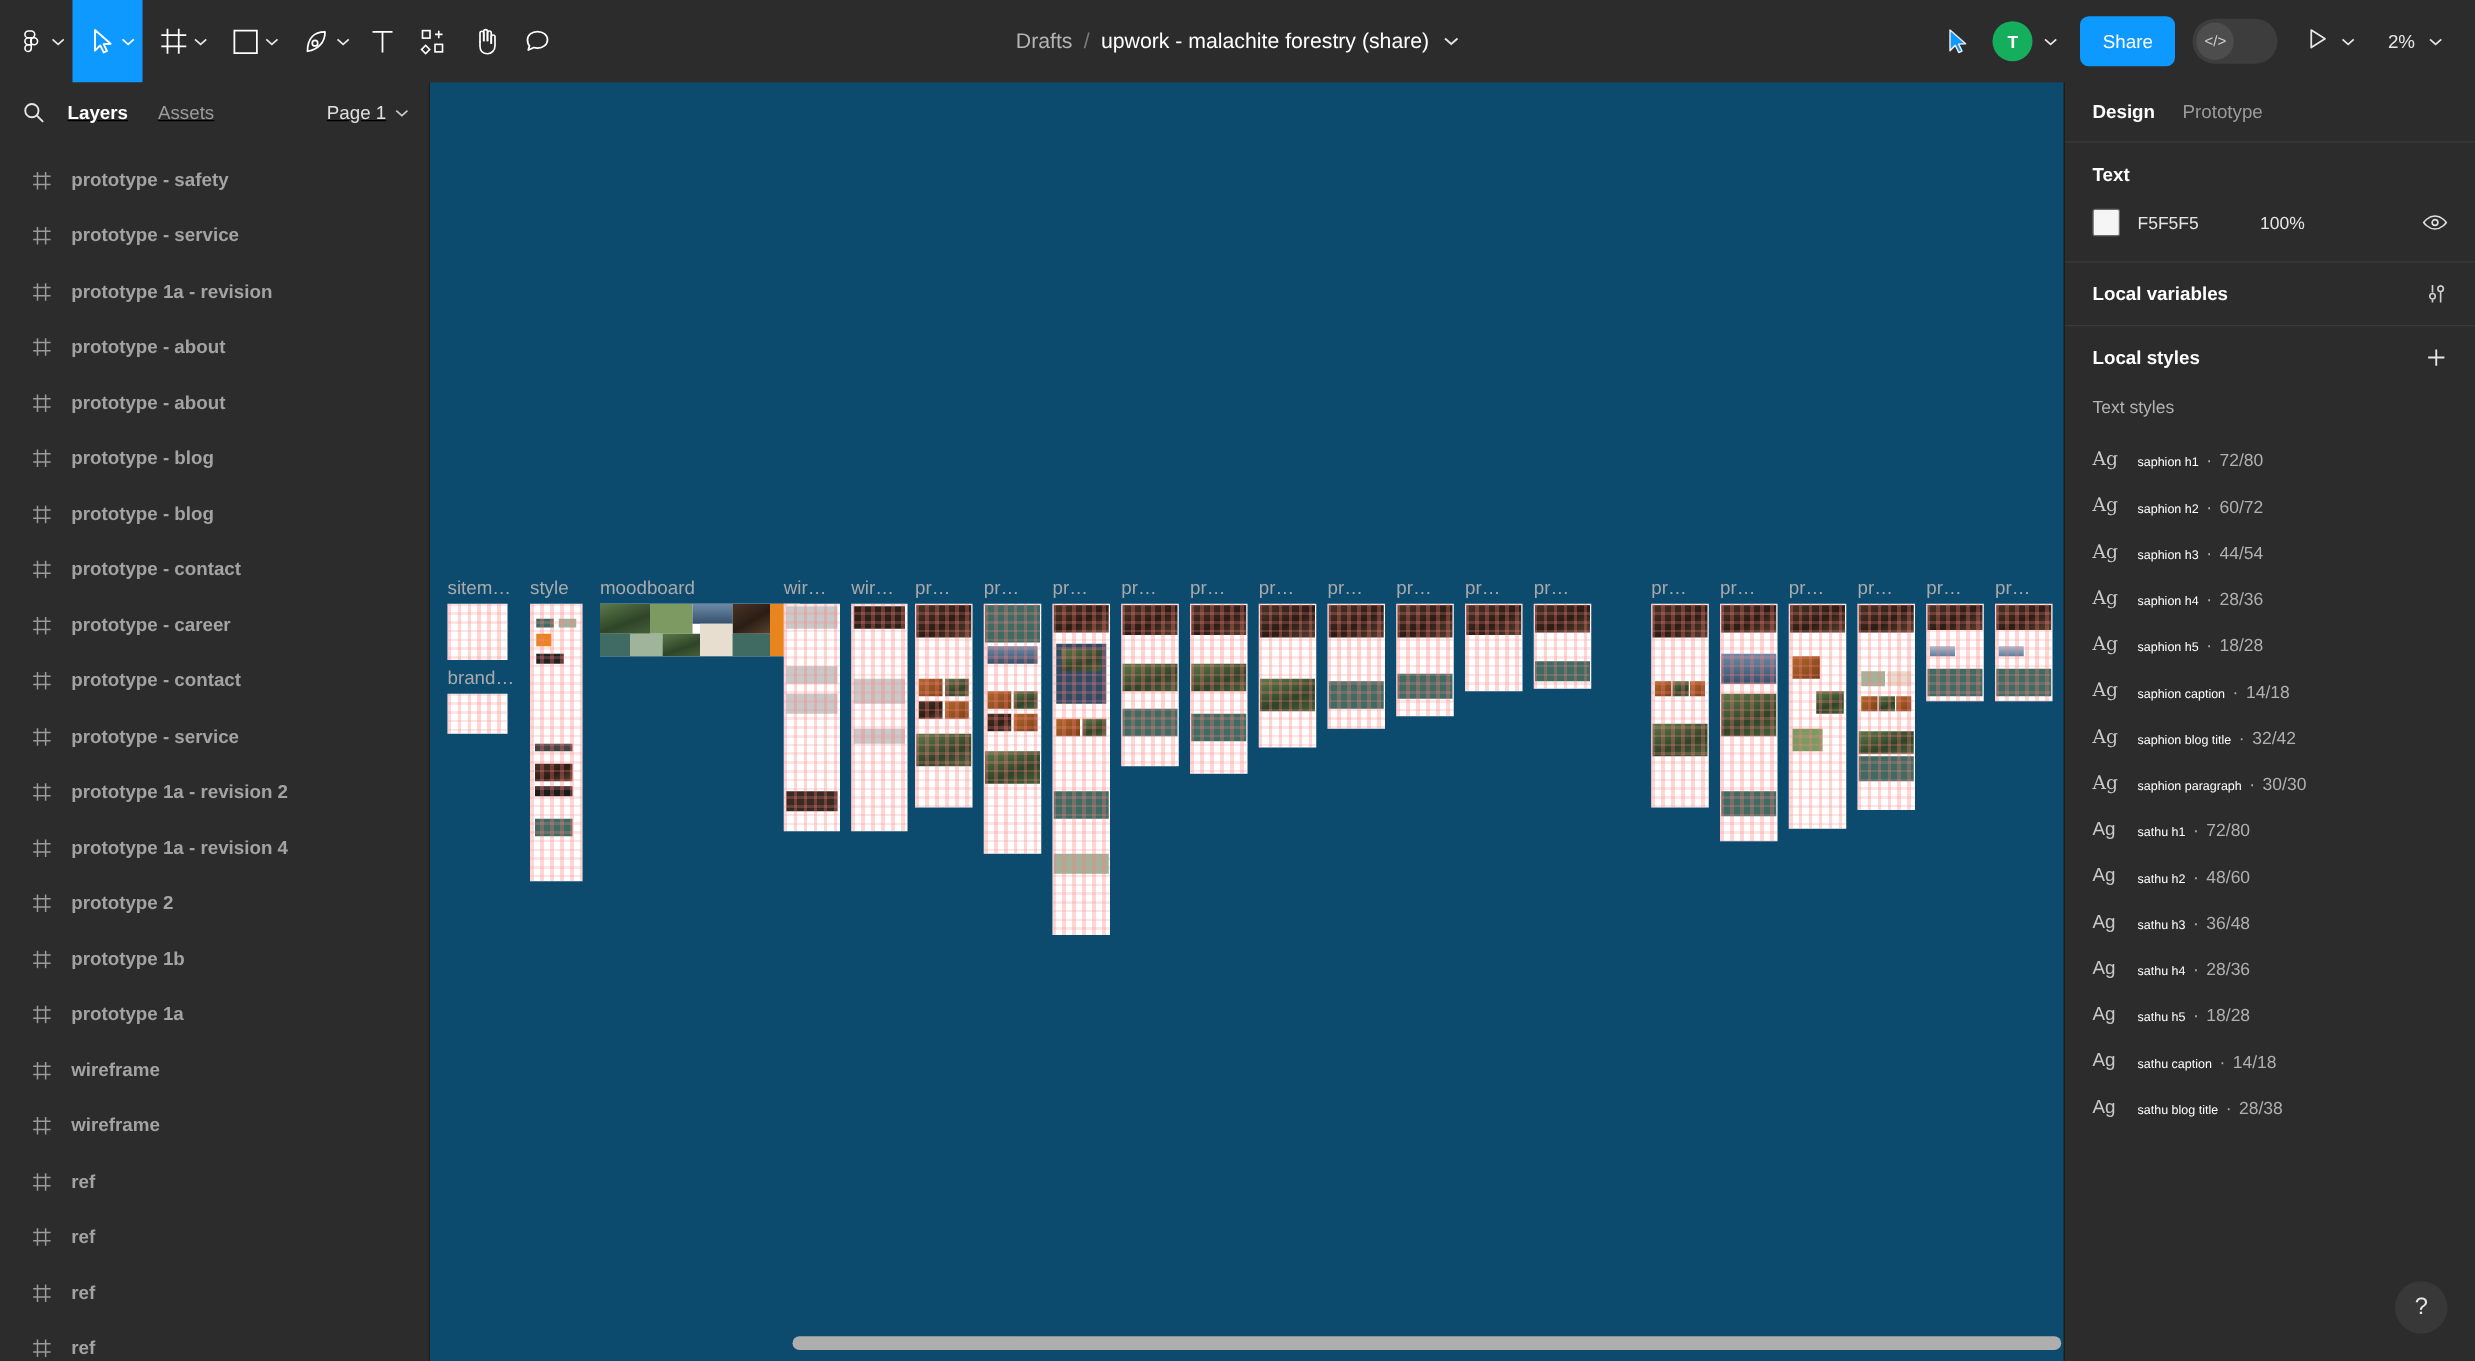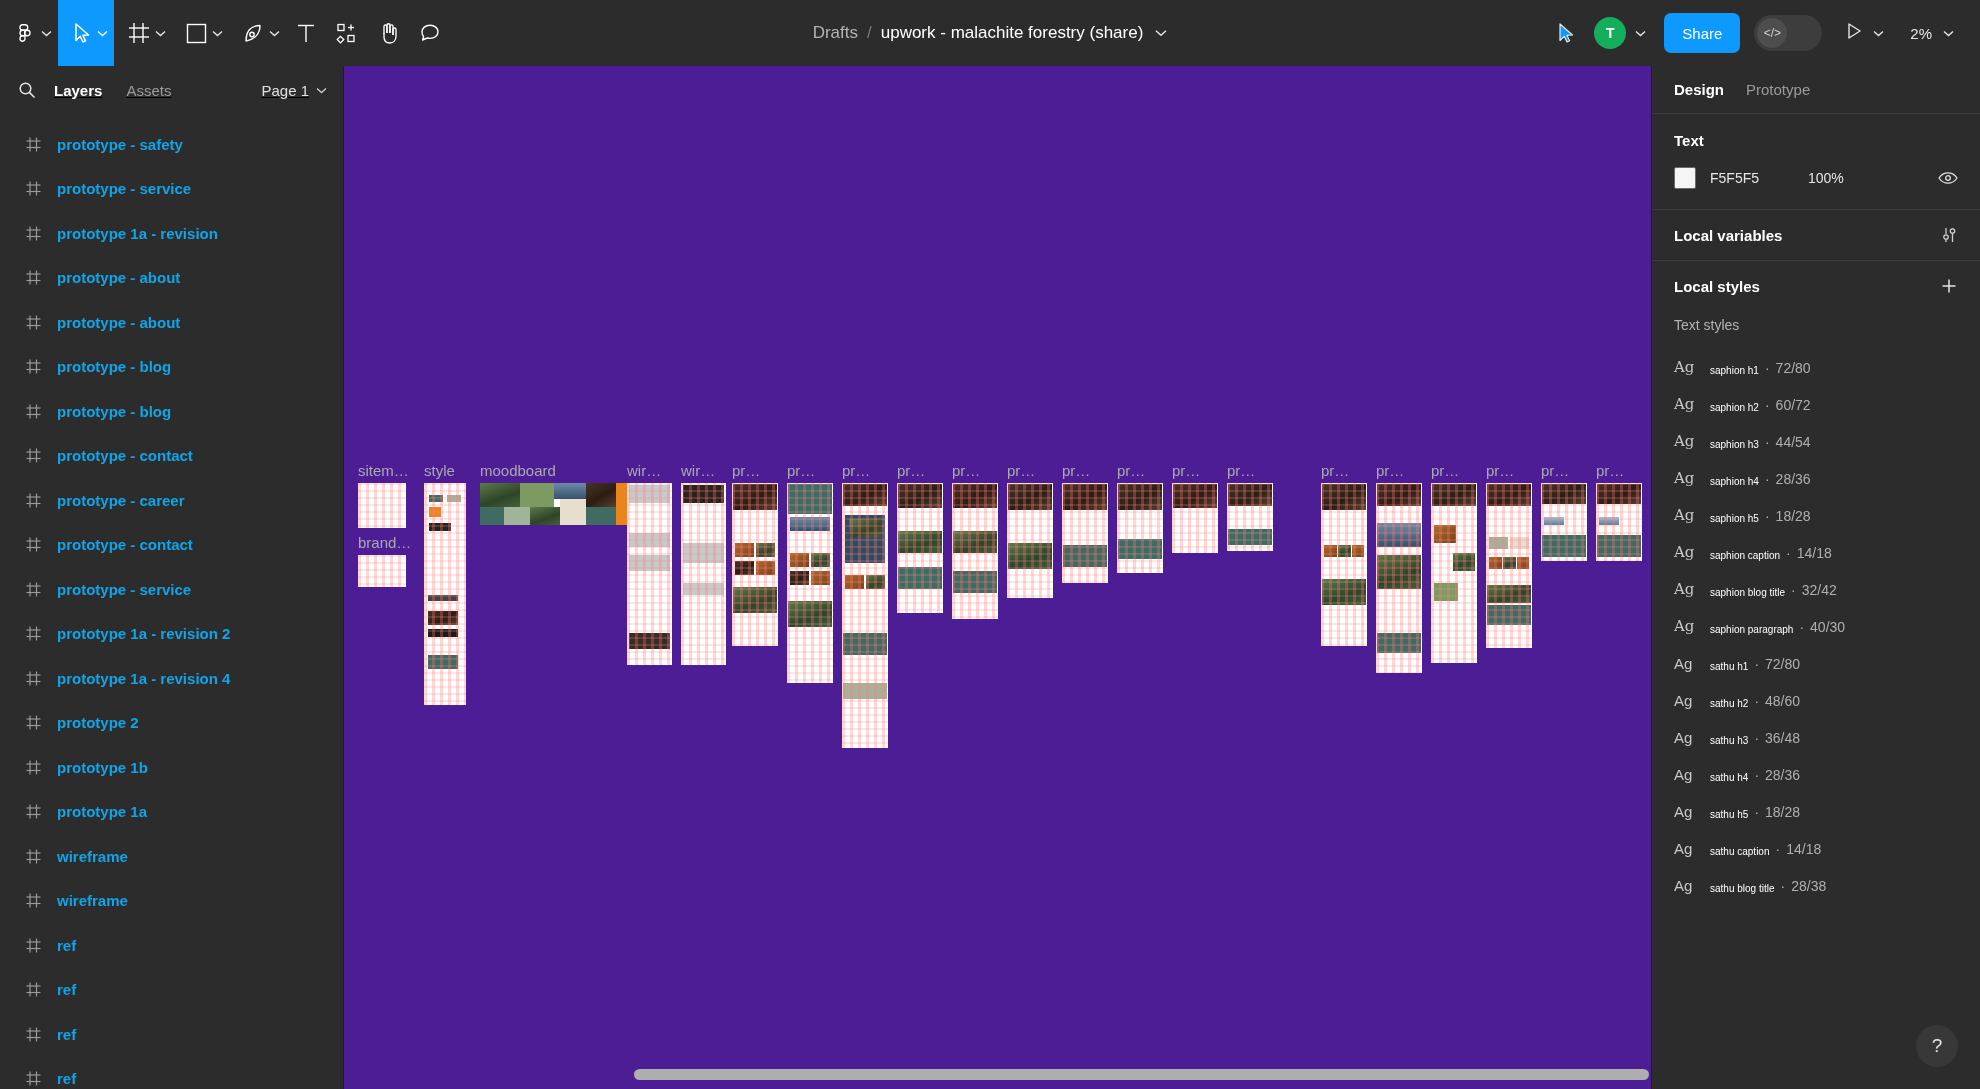--- a/index.html
+++ b/index.html
@@ -94,27 +94,27 @@
   .lp-tab.inactive { color: #9b9b9b; }
   .lp-page {
     margin-left: auto; display: flex; align-items: center; gap: 7px;
     color: #e0e0e0; font-size: 15px; cursor: pointer;
   }
   #layer-list { height: 975px; overflow: hidden; padding-top: 8px; }
   .layer-row {
     height: 44.5px; display: flex; align-items: center;
     padding-left: 26px; gap: 16px; cursor: pointer;
   }
-  .layer-label { color: #0ea5e9; font-size: 15px; font-weight: bold; }
+  .layer-label { color: #a3a3a3; font-size: 15px; font-weight: bold; }
 
   
   #canvas {
     position: absolute; top: 66px; left: 344px;
     width: 1307px; height: 1023px;
-    background: #4c1d95; overflow: hidden;
+    background: #0c4a6e; overflow: hidden;
   }
   .frame-group { position: absolute; }
   .frame-label {
     color: #aaaaaa; font-size: 15px;
     position: absolute; bottom: 100%; left: 0; margin-bottom: 4px;
     white-space: nowrap; cursor: pointer;
   }
   .mini { position: absolute; background: #ffffff; overflow: hidden; }
   
   .gridoverlay {
@@ -977,21 +977,21 @@
       <div class="style-row">
         <span class="ag-ico">Ag</span>
         <span class="style-name">saphion blog title</span>
         <span class="style-size" style="margin-left: -8px;">·</span>
         <span class="style-size" style="margin-left: -8px;">32/42</span>
       </div>
       <div class="style-row">
         <span class="ag-ico">Ag</span>
         <span class="style-name">saphion paragraph</span>
         <span class="style-size" style="margin-left: -8px;">·</span>
-        <span class="style-size" style="margin-left: -8px;">40/30</span>
+        <span class="style-size" style="margin-left: -8px;">30/30</span>
       </div>
       <div class="style-row">
         <span class="ag-ico sans">Ag</span>
         <span class="style-name">sathu h1</span>
         <span class="style-size" style="margin-left: -8px;">·</span>
         <span class="style-size" style="margin-left: -8px;">72/80</span>
       </div>
       <div class="style-row">
         <span class="ag-ico sans">Ag</span>
         <span class="style-name">sathu h2</span>

